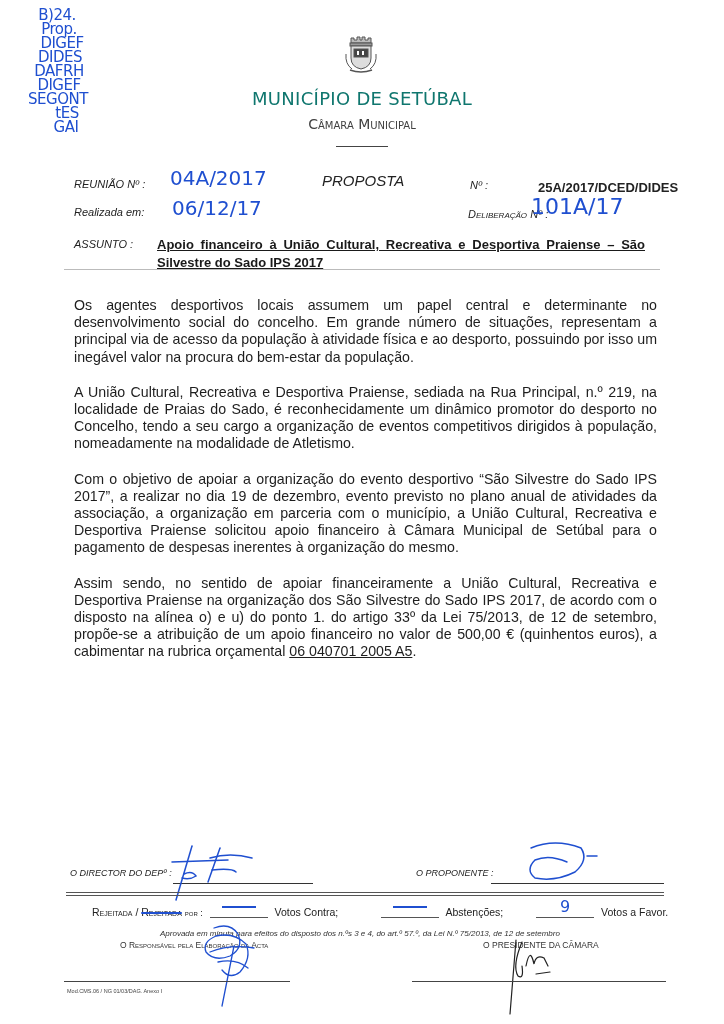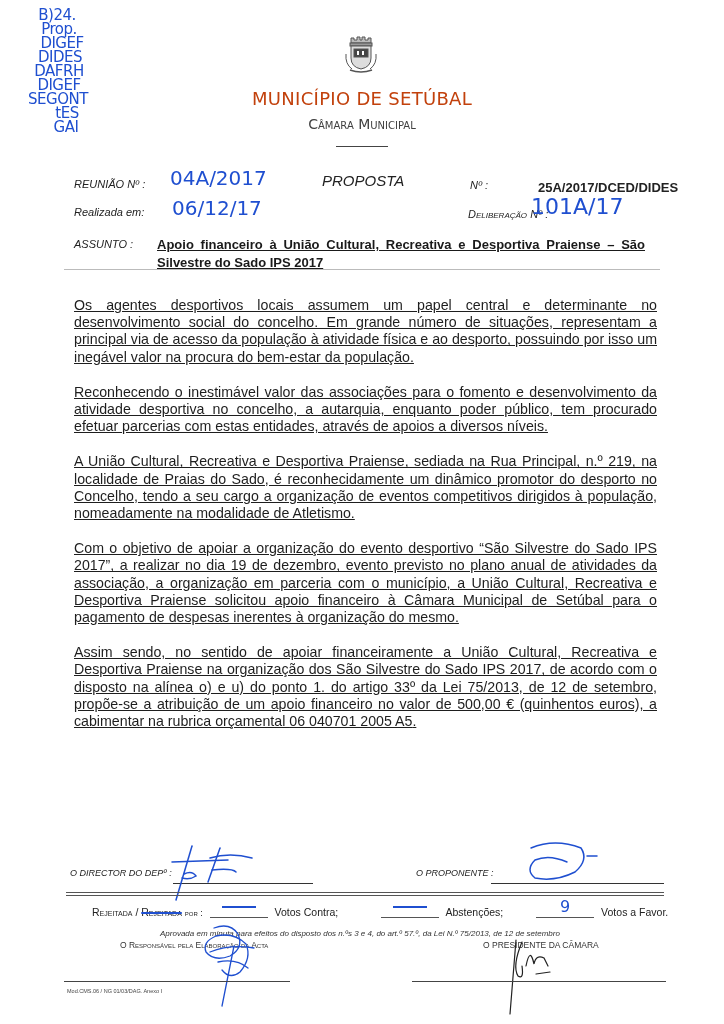--- a/index.html
+++ b/index.html
@@ -18,21 +18,21 @@
     #routing .r2 { padding-left: 12px; }
     #routing .r3 { padding-left: 8px; }
     #routing .r4 { padding-left: 6px; }
     #routing .r5 { padding-left: 6px; }
     #routing .r6 { padding-left: 4px; }
     #routing .r7 { padding-left: 22px; }
     #routing .r8 { padding-left: 20px; }
 
     
     #crest { left: 342px; top: 34px; width: 38px; height: 40px; }
-    #municipio { left: 240px; top: 88px; width: 244px; text-align: center; font-size: 18px; letter-spacing: 0.3px; color: #c2410c; font-family: "DejaVu Sans", sans-serif; }
+    #municipio { left: 240px; top: 88px; width: 244px; text-align: center; font-size: 18px; letter-spacing: 0.3px; color: #0f766e; font-family: "DejaVu Sans", sans-serif; }
     #camara { left: 240px; top: 116px; width: 244px; text-align: center; font-size: 14px; color: #404040; font-family: "DejaVu Sans", sans-serif; font-variant: small-caps; }
     #head-rule { left: 336px; top: 146px; width: 52px; height: 1px; background: #444; }
 
     
     .lbl { font-size: 11px; font-style: italic; color: #222; }
     .sc { font-variant: small-caps; text-align: center; }
     #reuniao-lbl { left: 74px; top: 178px; }
     #reuniao-val { left: 170px; top: 166px; font-size: 20px; }
     #realizada-lbl { left: 74px; top: 206px; }
     #realizada-val { left: 172px; top: 196px; font-size: 20px; }
@@ -41,21 +41,21 @@
     #numero-val { left: 538px; top: 180px; font-size: 13px; font-weight: bold; color: #222; }
     #delib-lbl { left: 468px; top: 208px; }
     #delib-val { left: 531px; top: 194px; font-size: 22px; }
 
     #assunto-lbl { left: 74px; top: 238px; }
     #assunto-text { left: 157px; top: 236px; width: 488px; font-size: 13px; font-weight: bold; line-height: 18px; text-align: justify; text-align-last: left; text-decoration: underline; }
     #assunto-rule { left: 64px; top: 269px; width: 596px; height: 1px; background: #bbb; }
 
     
     #body-text { left: 74px; top: 297px; width: 583px; font-size: 14.2px; line-height: 17.2px; color: #1e1e1e; }
-    #body-text p { margin: 0 0 18px 0; text-align: justify; text-decoration: underline; }
+    #body-text p { margin: 0 0 18px 0; text-align: justify; }
     .u { text-decoration: underline; }
 
     
     #director-lbl { left: 70px; top: 868px; }
     #director-line { left: 173px; top: 883px; width: 140px; height: 1px; background: #333; }
     #proponente-lbl { left: 416px; top: 868px; }
     #proponente-line { left: 491px; top: 883px; width: 173px; height: 1px; background: #333; }
     #double-rule1 { left: 66px; top: 892px; width: 598px; height: 1px; background: #555; }
     #double-rule2 { left: 66px; top: 895px; width: 598px; height: 1px; background: #555; }
 
@@ -117,21 +117,20 @@
 <div id="numero-val" class="abs">25A/2017/DCED/DIDES</div>
 <div id="delib-lbl" class="abs lbl sc">Deliberação Nº :</div>
 <div id="delib-val" class="abs hand">101A/17</div>
 
 <div id="assunto-lbl" class="abs lbl">ASSUNTO :</div>
 <div id="assunto-text" class="abs">Apoio financeiro à União Cultural, Recreativa e Desportiva Praiense – São Silvestre do Sado IPS 2017</div>
 <div id="assunto-rule" class="abs"></div>
 
 <div id="body-text" class="abs">
   <p>Os agentes desportivos locais assumem um papel central e determinante no desenvolvimento social do concelho. Em grande número de situações, representam a principal via de acesso da população à atividade física e ao desporto, possuindo por isso um inegável valor na procura do bem-estar da população.</p>
-  <p>Reconhecendo o inestimável valor das associações para o fomento e desenvolvimento da atividade desportiva no concelho, a autarquia, enquanto poder público, tem procurado efetuar parcerias com estas entidades, através de apoios a diversos níveis.</p>
   <p>A União Cultural, Recreativa e Desportiva Praiense, sediada na Rua Principal, n.º 219, na localidade de Praias do Sado, é reconhecidamente um dinâmico promotor do desporto no Concelho, tendo a seu cargo a organização de eventos competitivos dirigidos à população, nomeadamente na modalidade de Atletismo.</p>
   <p>Com o objetivo de apoiar a organização do evento desportivo “São Silvestre do Sado IPS 2017”, a realizar no dia 19 de dezembro, evento previsto no plano anual de atividades da associação, a organização em parceria com o município, a União Cultural, Recreativa e Desportiva Praiense solicitou apoio financeiro à Câmara Municipal de Setúbal para o pagamento de despesas inerentes à organização do mesmo.</p>
   <p><span>Assim sendo, no sentido de apoiar financeiramente a União Cultural, Recreativa e Desportiva Praiense na organização dos São Silvestre do Sado IPS 2017, de acordo com o disposto na alínea o) e u) do ponto 1. do artigo 33º da Lei 75/2013, de 12 de setembro, propõe-se a atribuição de um apoio financeiro no valor de 500,00 € (quinhentos euros), a cabimentar na rubrica orçamental </span><span class="u">06 040701 2005 A5</span><span>.</span></p>
 </div>
 
 <div id="director-lbl" class="abs lbl" style="font-size:9px;">O DIRECTOR DO DEPº :</div>
 <div id="director-line" class="abs"></div>
 <svg class="sig" style="left:170px;top:842px;width:90px;height:60px;">
   <g fill="none" stroke="#1f4fd0" stroke-width="1.5" stroke-linecap="round">
     <path d="M22 4 L6 58"></path>

